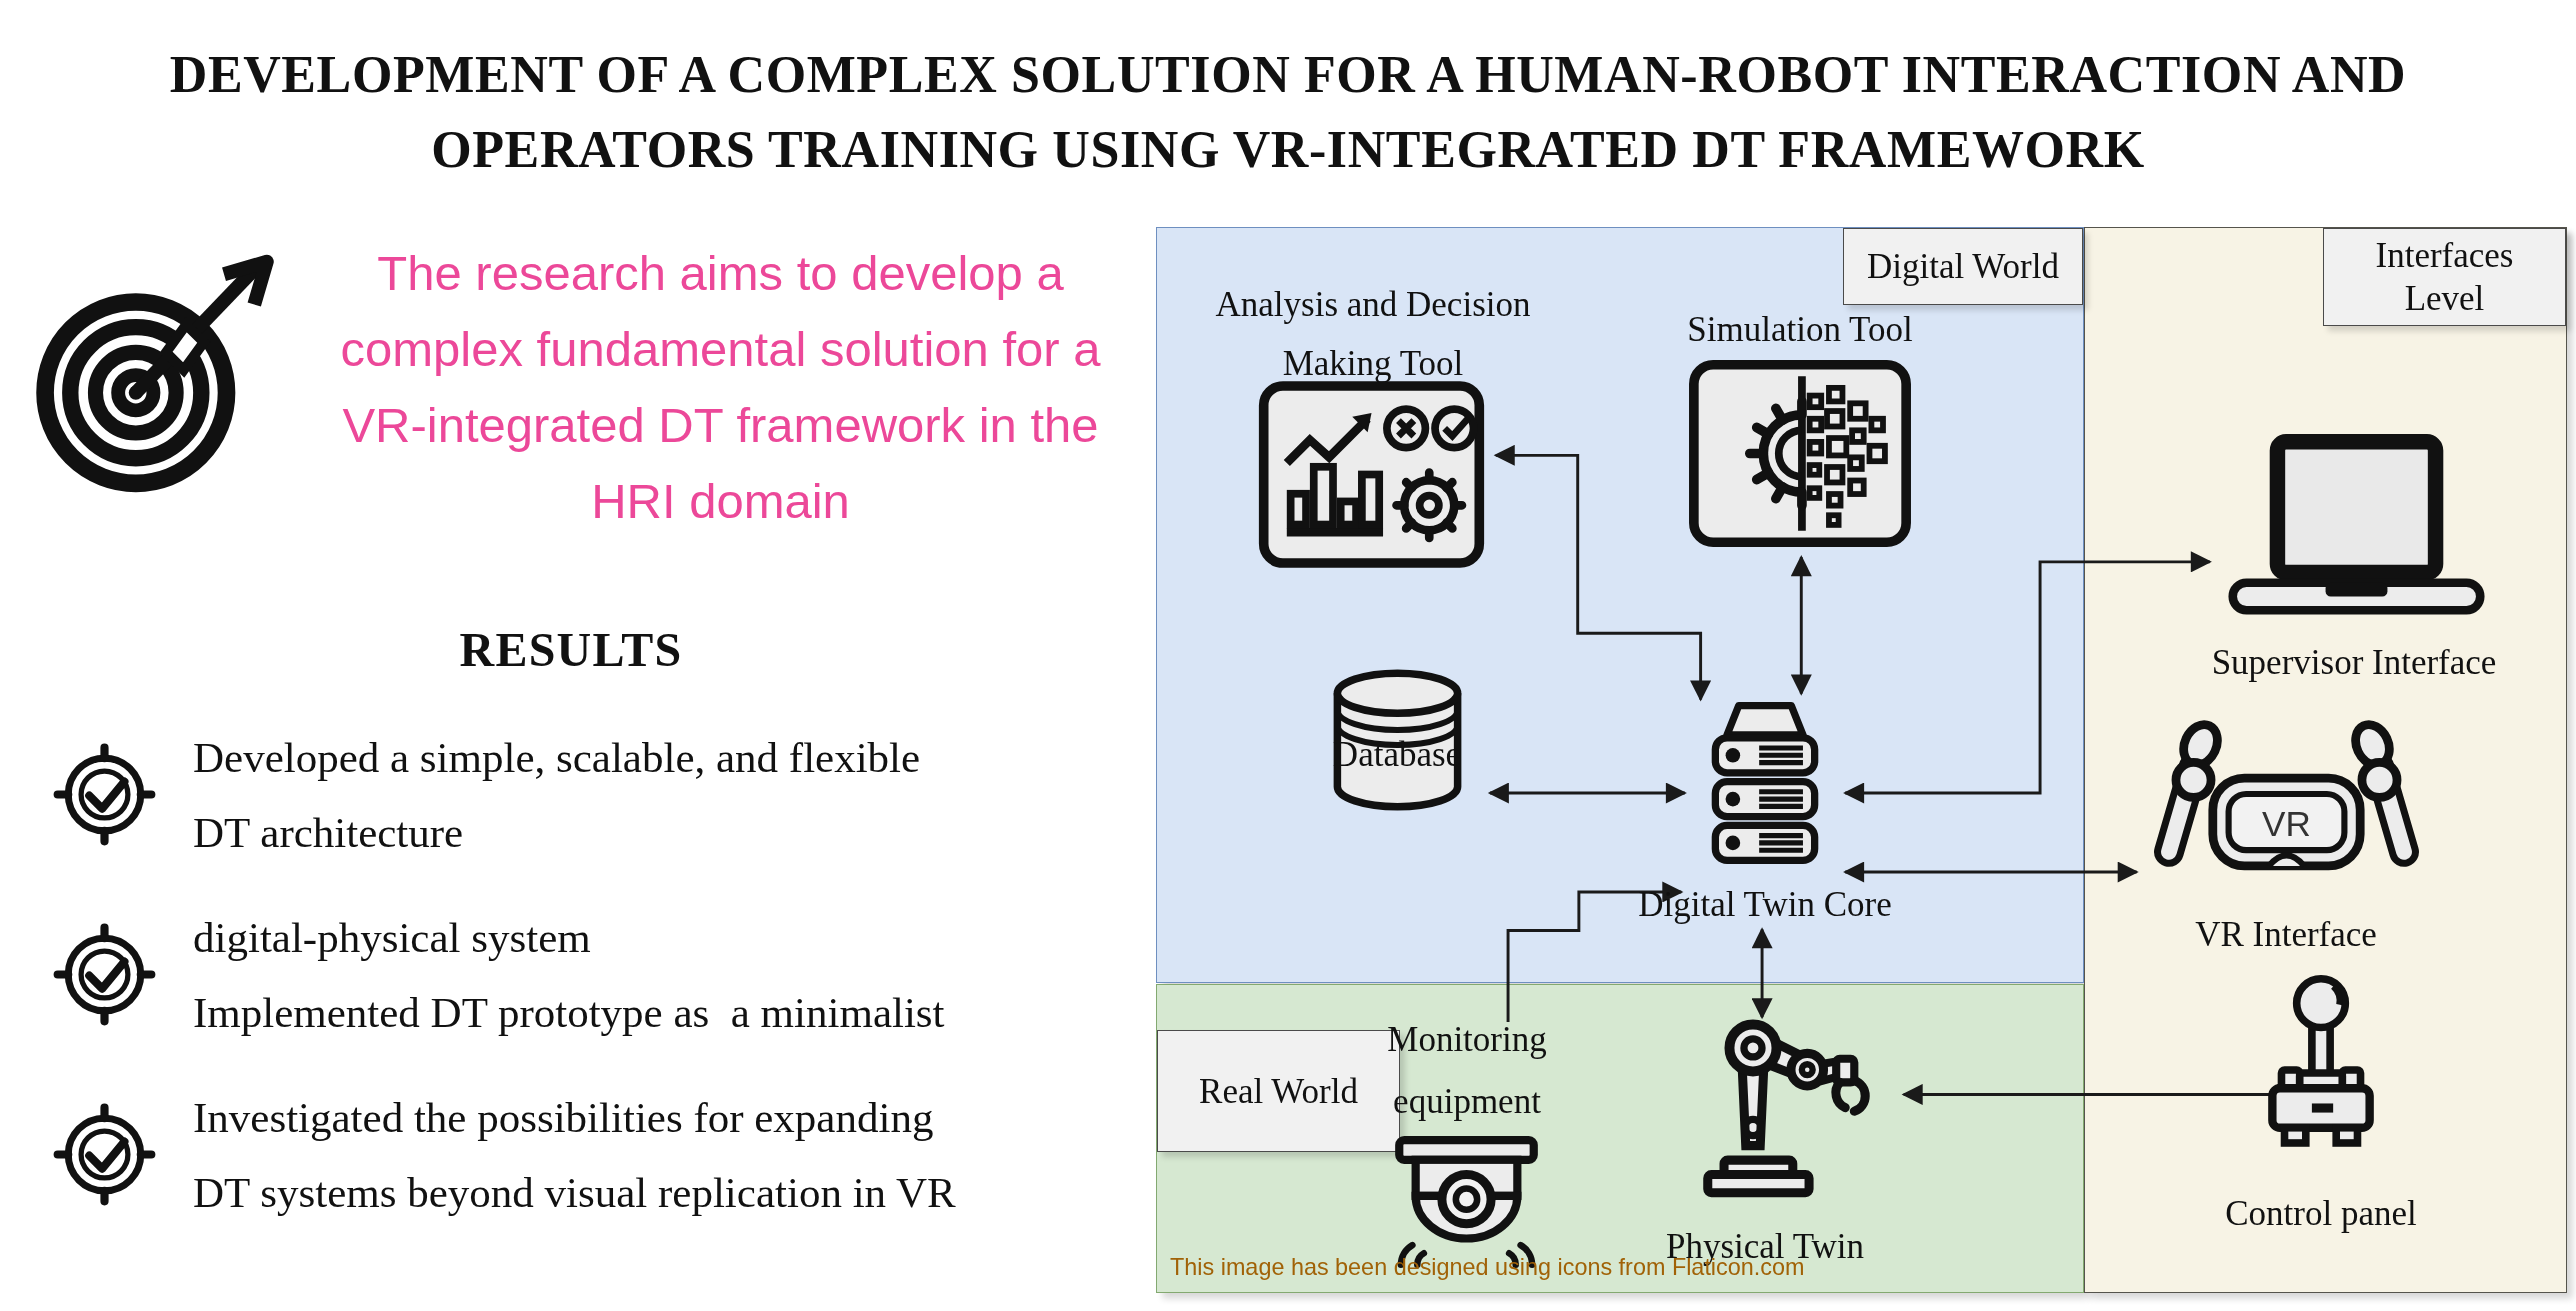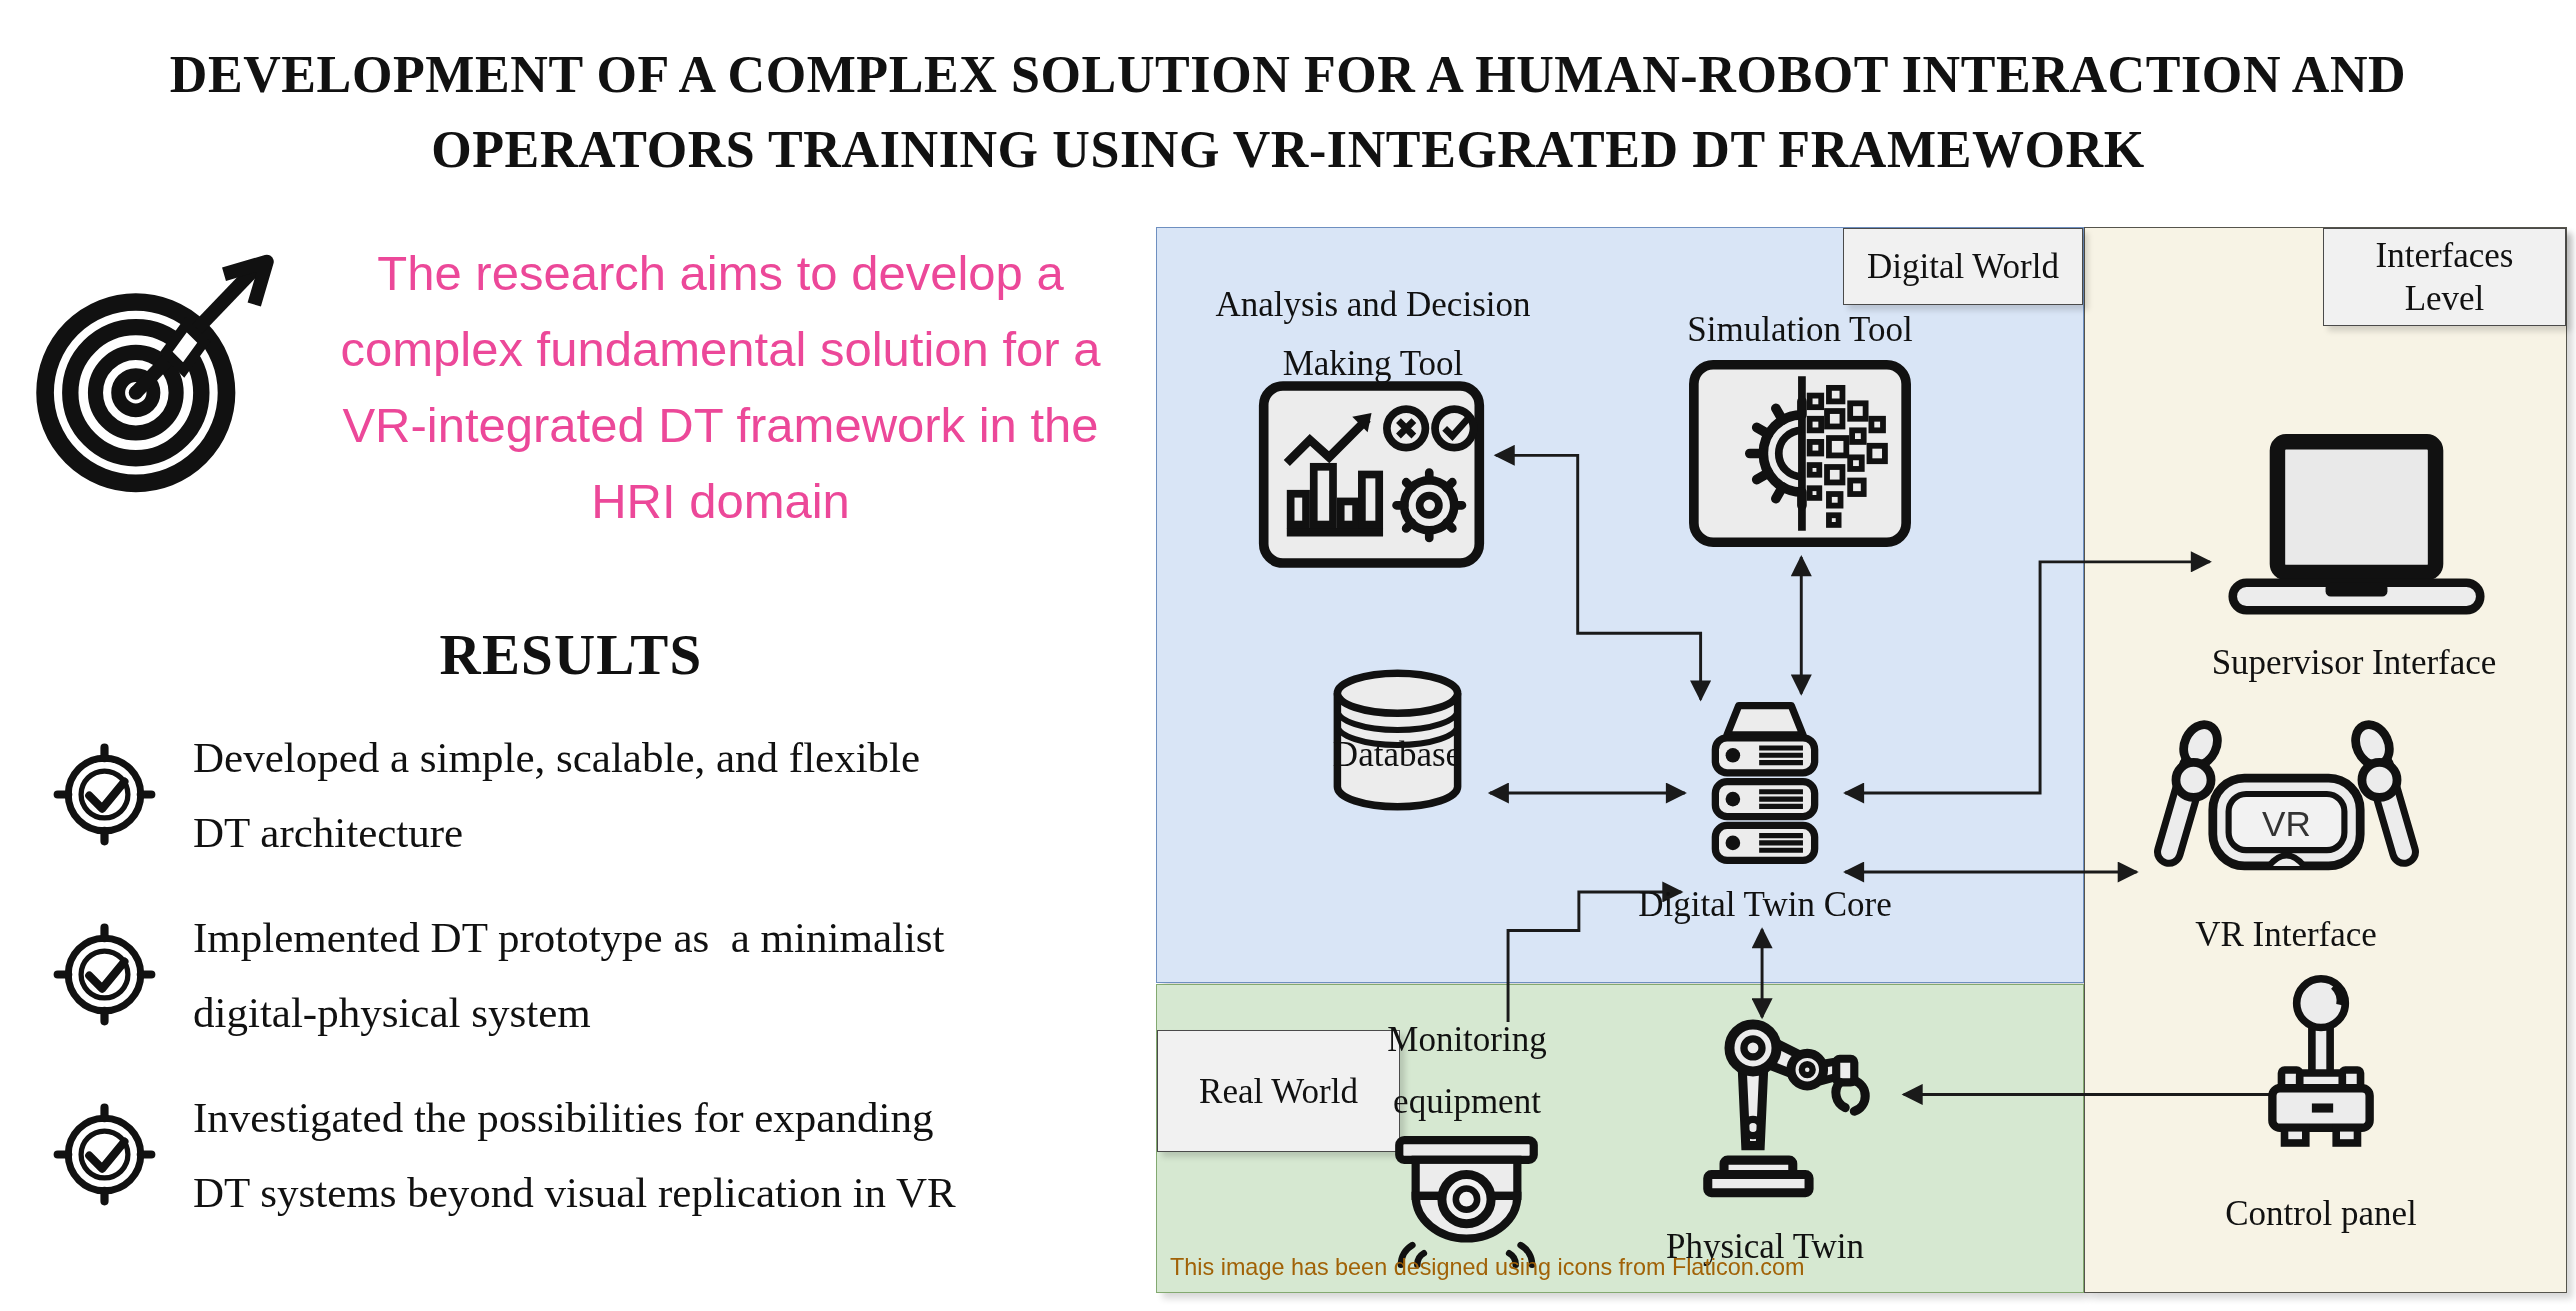--- a/index.html
+++ b/index.html
@@ -5,21 +5,21 @@
   html,body{margin:0;padding:0;background:#ffffff;}
   .stage{position:relative;width:2576px;height:1311px;background:#ffffff;
          font-family:"Liberation Serif",serif;color:#111;overflow:hidden;}
   .abs{position:absolute;}
   
   .title{left:0;top:37px;width:2576px;text-align:center;font-weight:bold;
          font-size:52px;line-height:75px;letter-spacing:0.6px;}
   .aim-text{left:293px;top:235px;width:855px;text-align:center;
             font-family:"Liberation Sans",sans-serif;font-size:49px;line-height:76px;color:#ec4899;}
   .results-heading{left:161px;top:622px;width:820px;text-align:center;
-                   font-weight:bold;font-size:57px;letter-spacing:1.2px;}
+                   font-weight:bold;font-size:48px;letter-spacing:1.2px;}
   .bullet-text{left:193px;width:995px;font-size:43px;line-height:75px;}
   .bullet-text div{white-space:pre;}
   
   .region{box-sizing:border-box;box-shadow:5.9px 5.9px 7px rgba(0,0,0,0.16);}
   .region-blue{left:1156px;top:227px;width:928px;height:756px;
                background:#d9e5f6;border:1.8px solid #6e8fc0;}
   .region-green{left:1156px;top:984px;width:928px;height:309px;
                 background:#d6e8d1;border:1.8px solid #83a970;}
   .region-beige{left:2084px;top:227px;width:483px;height:1066px;
                 background:#f7f3e5;border:1.8px solid #55544c;}
@@ -82,22 +82,22 @@
     <path class="ic-line" d="M50,10 V19 M50,81 V90 M10,50 H19 M81,50 H90" stroke-width="7" stroke-linecap="round"></path>
     <circle class="ic-line" cx="50" cy="50" r="20" stroke-width="4.5"></circle>
     <path class="ic-line" d="M37,51 L48,62 L67,39" stroke-width="7" stroke-linecap="round" stroke-linejoin="round"></path>
   </svg>
 
   <div class="abs bullet-text" style="top:720px;">
     <div>Developed a simple, scalable, and flexible</div>
     <div>DT architecture</div>
   </div>
   <div class="abs bullet-text" style="top:900px;">
+    <div>digital-physical system</div>
     <div>Implemented DT prototype as  a minimalist</div>
-    <div>digital-physical system</div>
   </div>
   <div class="abs bullet-text" style="top:1080px;">
     <div>Investigated the possibilities for expanding</div>
     <div>DT systems beyond visual replication in VR</div>
   </div>
 
   <div class="abs region region-blue"></div>
   <div class="abs region region-green"></div>
   <div class="abs region region-beige"></div>
 

